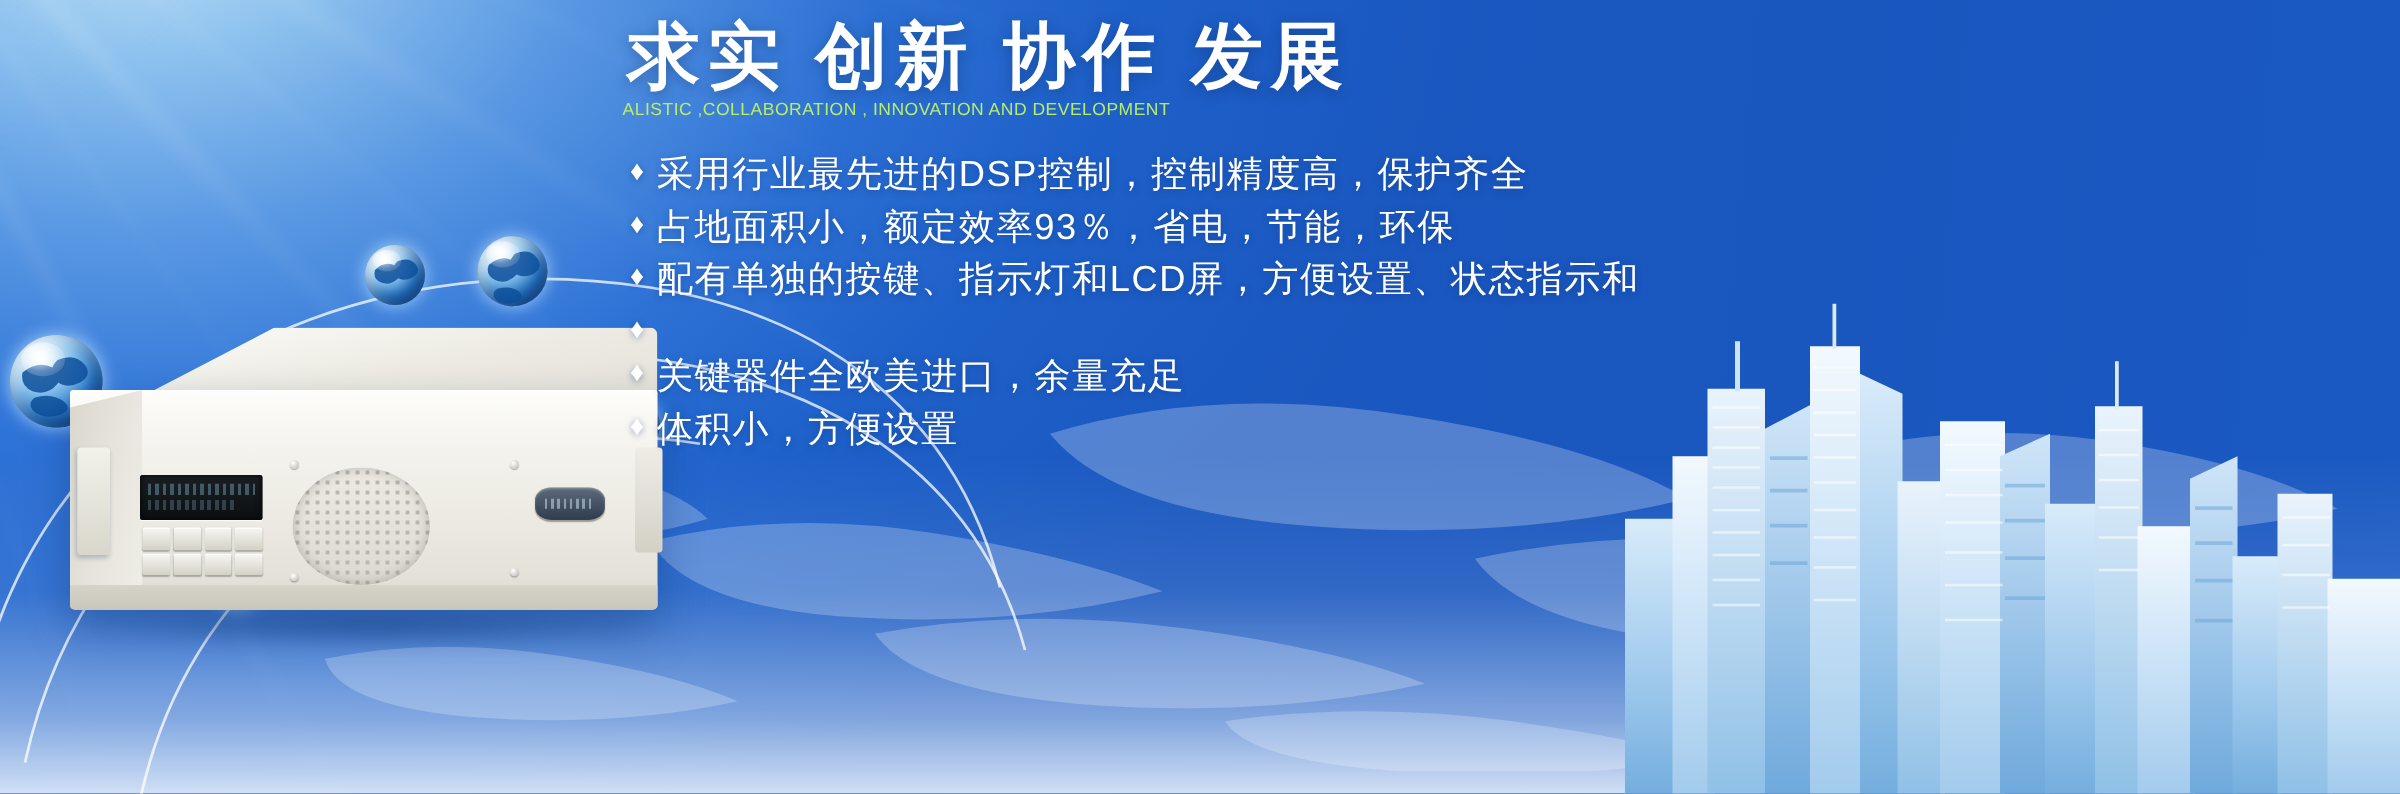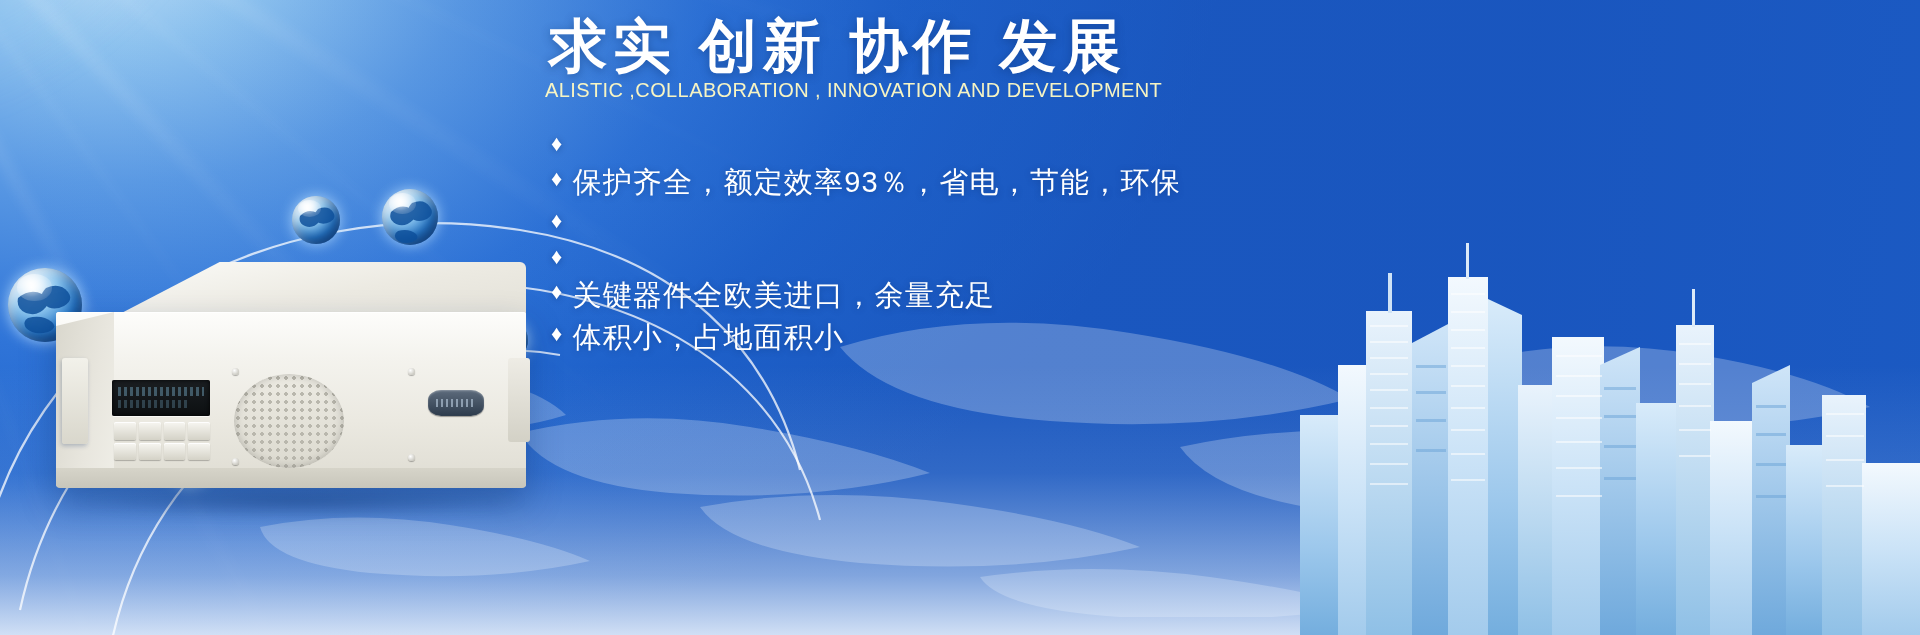--- a/index.html
+++ b/index.html
@@ -117,29 +117,29 @@
   .screw{position:absolute;width:7px;height:7px;border-radius:50%;
     background:radial-gradient(circle at 35% 35%,#fff,#b6b4a9);box-shadow:0 1px 1px rgba(0,0,0,.3);}
   .dev-shadow{position:absolute;left:18px;top:222px;width:450px;height:34px;
     background:radial-gradient(ellipse at 50% 50%, rgba(23,62,128,.42) 0%, rgba(23,62,128,0) 72%);filter:blur(5px);}
 
   
   .city{position:absolute;right:0;bottom:0;width:620px;height:420px;}
   .city svg{width:100%;height:100%;}
 
   
-  .copy{position:absolute;left:543px;top:16px;width:1000px;}
+  .copy{position:absolute;left:496px;top:16px;width:1000px;}
   .headline{
     color:#ffffff;font-weight:bold;font-size:58px;line-height:1.02;
     letter-spacing:6px;white-space:nowrap;
     text-shadow:0 2px 10px rgba(12,48,110,.45);
     padding-left:6px;
   }
   .subhead{
-    color:#fef9c3;font-size:20px;letter-spacing:.4px;white-space:nowrap;
+    color:#bef264;font-size:14px;letter-spacing:.4px;white-space:nowrap;
     margin-top:4px;padding-left:2px;opacity:.97;
   }
   .bullets{margin-top:24px;padding-left:8px;}
   .bullet{
     display:flex;align-items:flex-start;color:#ffffff;
     font-size:29px;line-height:1.45;letter-spacing:1.2px;white-space:nowrap;
     text-shadow:0 1px 6px rgba(10,44,104,.4);
   }
   .bullet .dia{
     flex:0 0 auto;font-size:22px;line-height:1.6;margin-right:9px;color:#ffffff;
@@ -382,35 +382,37 @@
       </g>
     </svg>
   </div>
 
   <div class="copy">
     <div class="headline">求实 创新 协作 发展</div>
     <div class="subhead">ALISTIC ,COLLABORATION , INNOVATION AND DEVELOPMENT</div>
     <div class="bullets">
         <div class="bullet">
           <span class="dia">♦</span>
-        </div>
-        <div class="bullet">
-          <span class="dia">♦</span>
-          <span>保护齐全，额定效率93％，省电，节能，环保</span>
-        </div>
-        <div class="bullet">
-          <span class="dia">♦</span>
+          <span>采用行业最先进的DSP控制，控制精度高，保护齐全</span>
+        </div>
+        <div class="bullet">
+          <span class="dia">♦</span>
+          <span>占地面积小，额定效率93％，省电，节能，环保</span>
+        </div>
+        <div class="bullet">
+          <span class="dia">♦</span>
+          <span>配有单独的按键、指示灯和LCD屏，方便设置、状态指示和</span>
         </div>
         <div class="bullet">
           <span class="dia">♦</span>
         </div>
         <div class="bullet">
           <span class="dia">♦</span>
           <span>关键器件全欧美进口，余量充足</span>
         </div>
         <div class="bullet">
           <span class="dia">♦</span>
-          <span>体积小，占地面积小</span>
+          <span>体积小，方便设置</span>
         </div>
       </div>
   </div>
 
 </div>
 
 </body></html>

